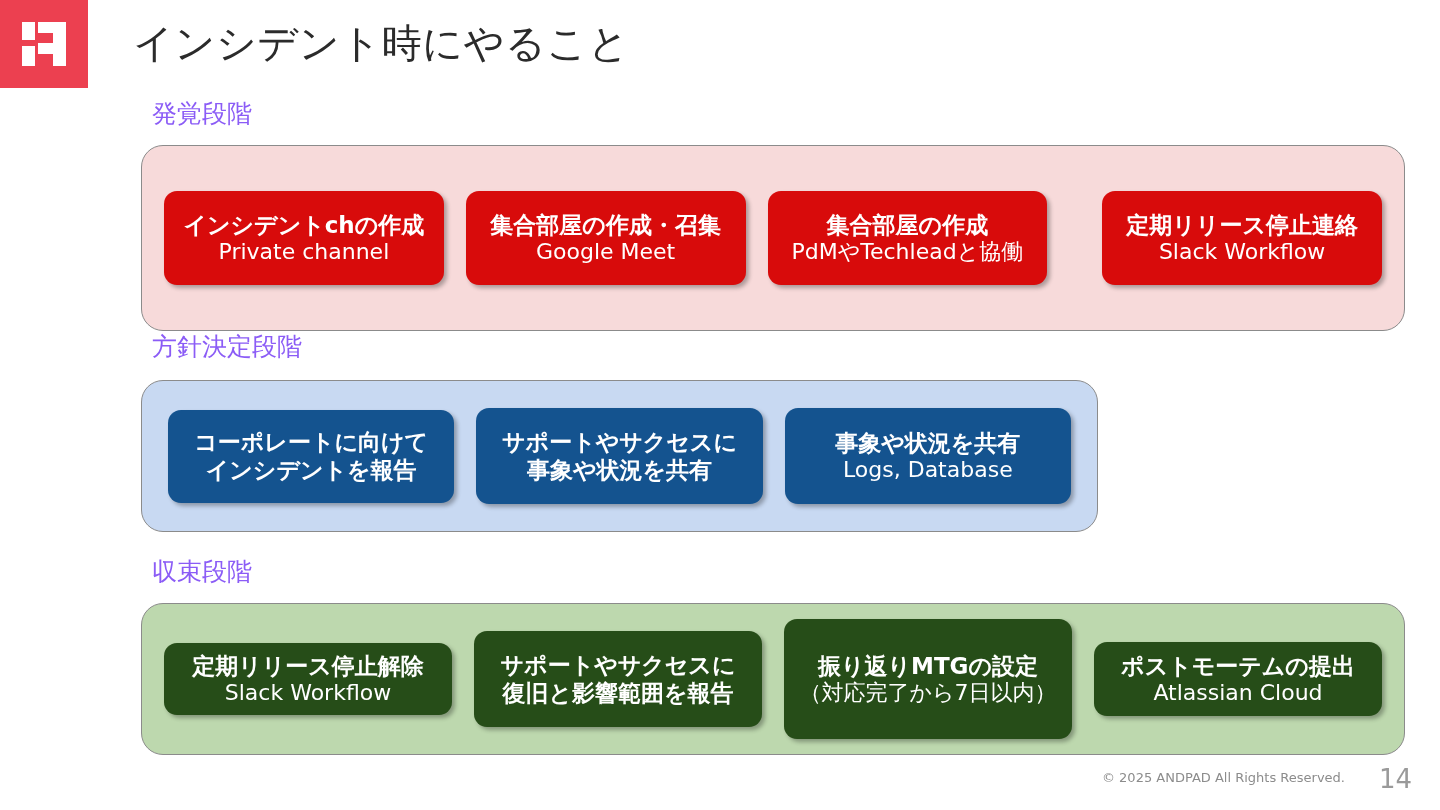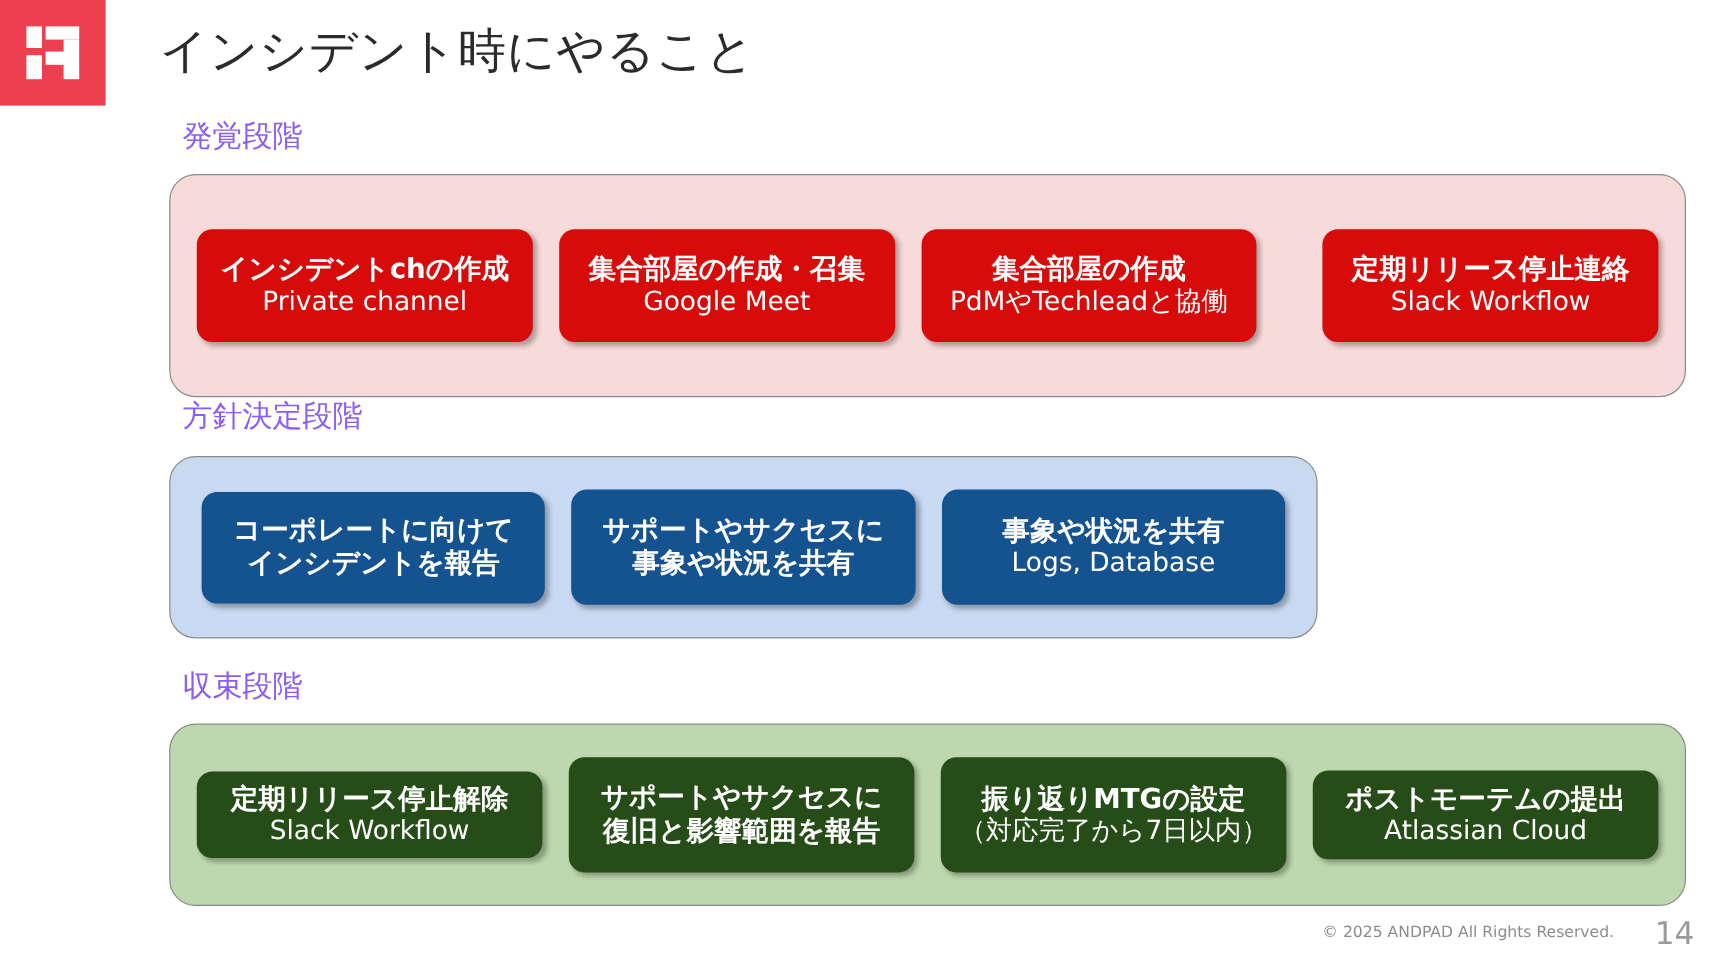--- a/index.html
+++ b/index.html
@@ -183,21 +183,21 @@
 <div class="band band-green" style="left:141px; top:603px; width:1264px; height:152px;">
   <div class="cards" style="padding:0 22px; gap:22px;">
     <div class="card card-green" style="flex:1 1 0; height:72px;">
       <span class="line-main">定期リリース停止解除</span>
       <span class="line-sub">Slack Workflow</span>
     </div>
     <div class="card card-green" style="flex:1 1 0; height:96px;">
       <span class="line-main">サポートやサクセスに</span>
       <span class="line-main">復旧と影響範囲を報告</span>
     </div>
-    <div class="card card-green" style="flex:1 1 0; height:96px;">
+    <div class="card card-green" style="flex:1 1 0; height:120px;">
       <span class="line-main">振り返りMTGの設定</span>
       <span class="line-sub">（対応完了から7日以内）</span>
     </div>
     <div class="card card-green" style="flex:1 1 0; height:74px;">
       <span class="line-main">ポストモーテムの提出</span>
       <span class="line-sub">Atlassian Cloud</span>
     </div>
   </div>
 </div>
 

